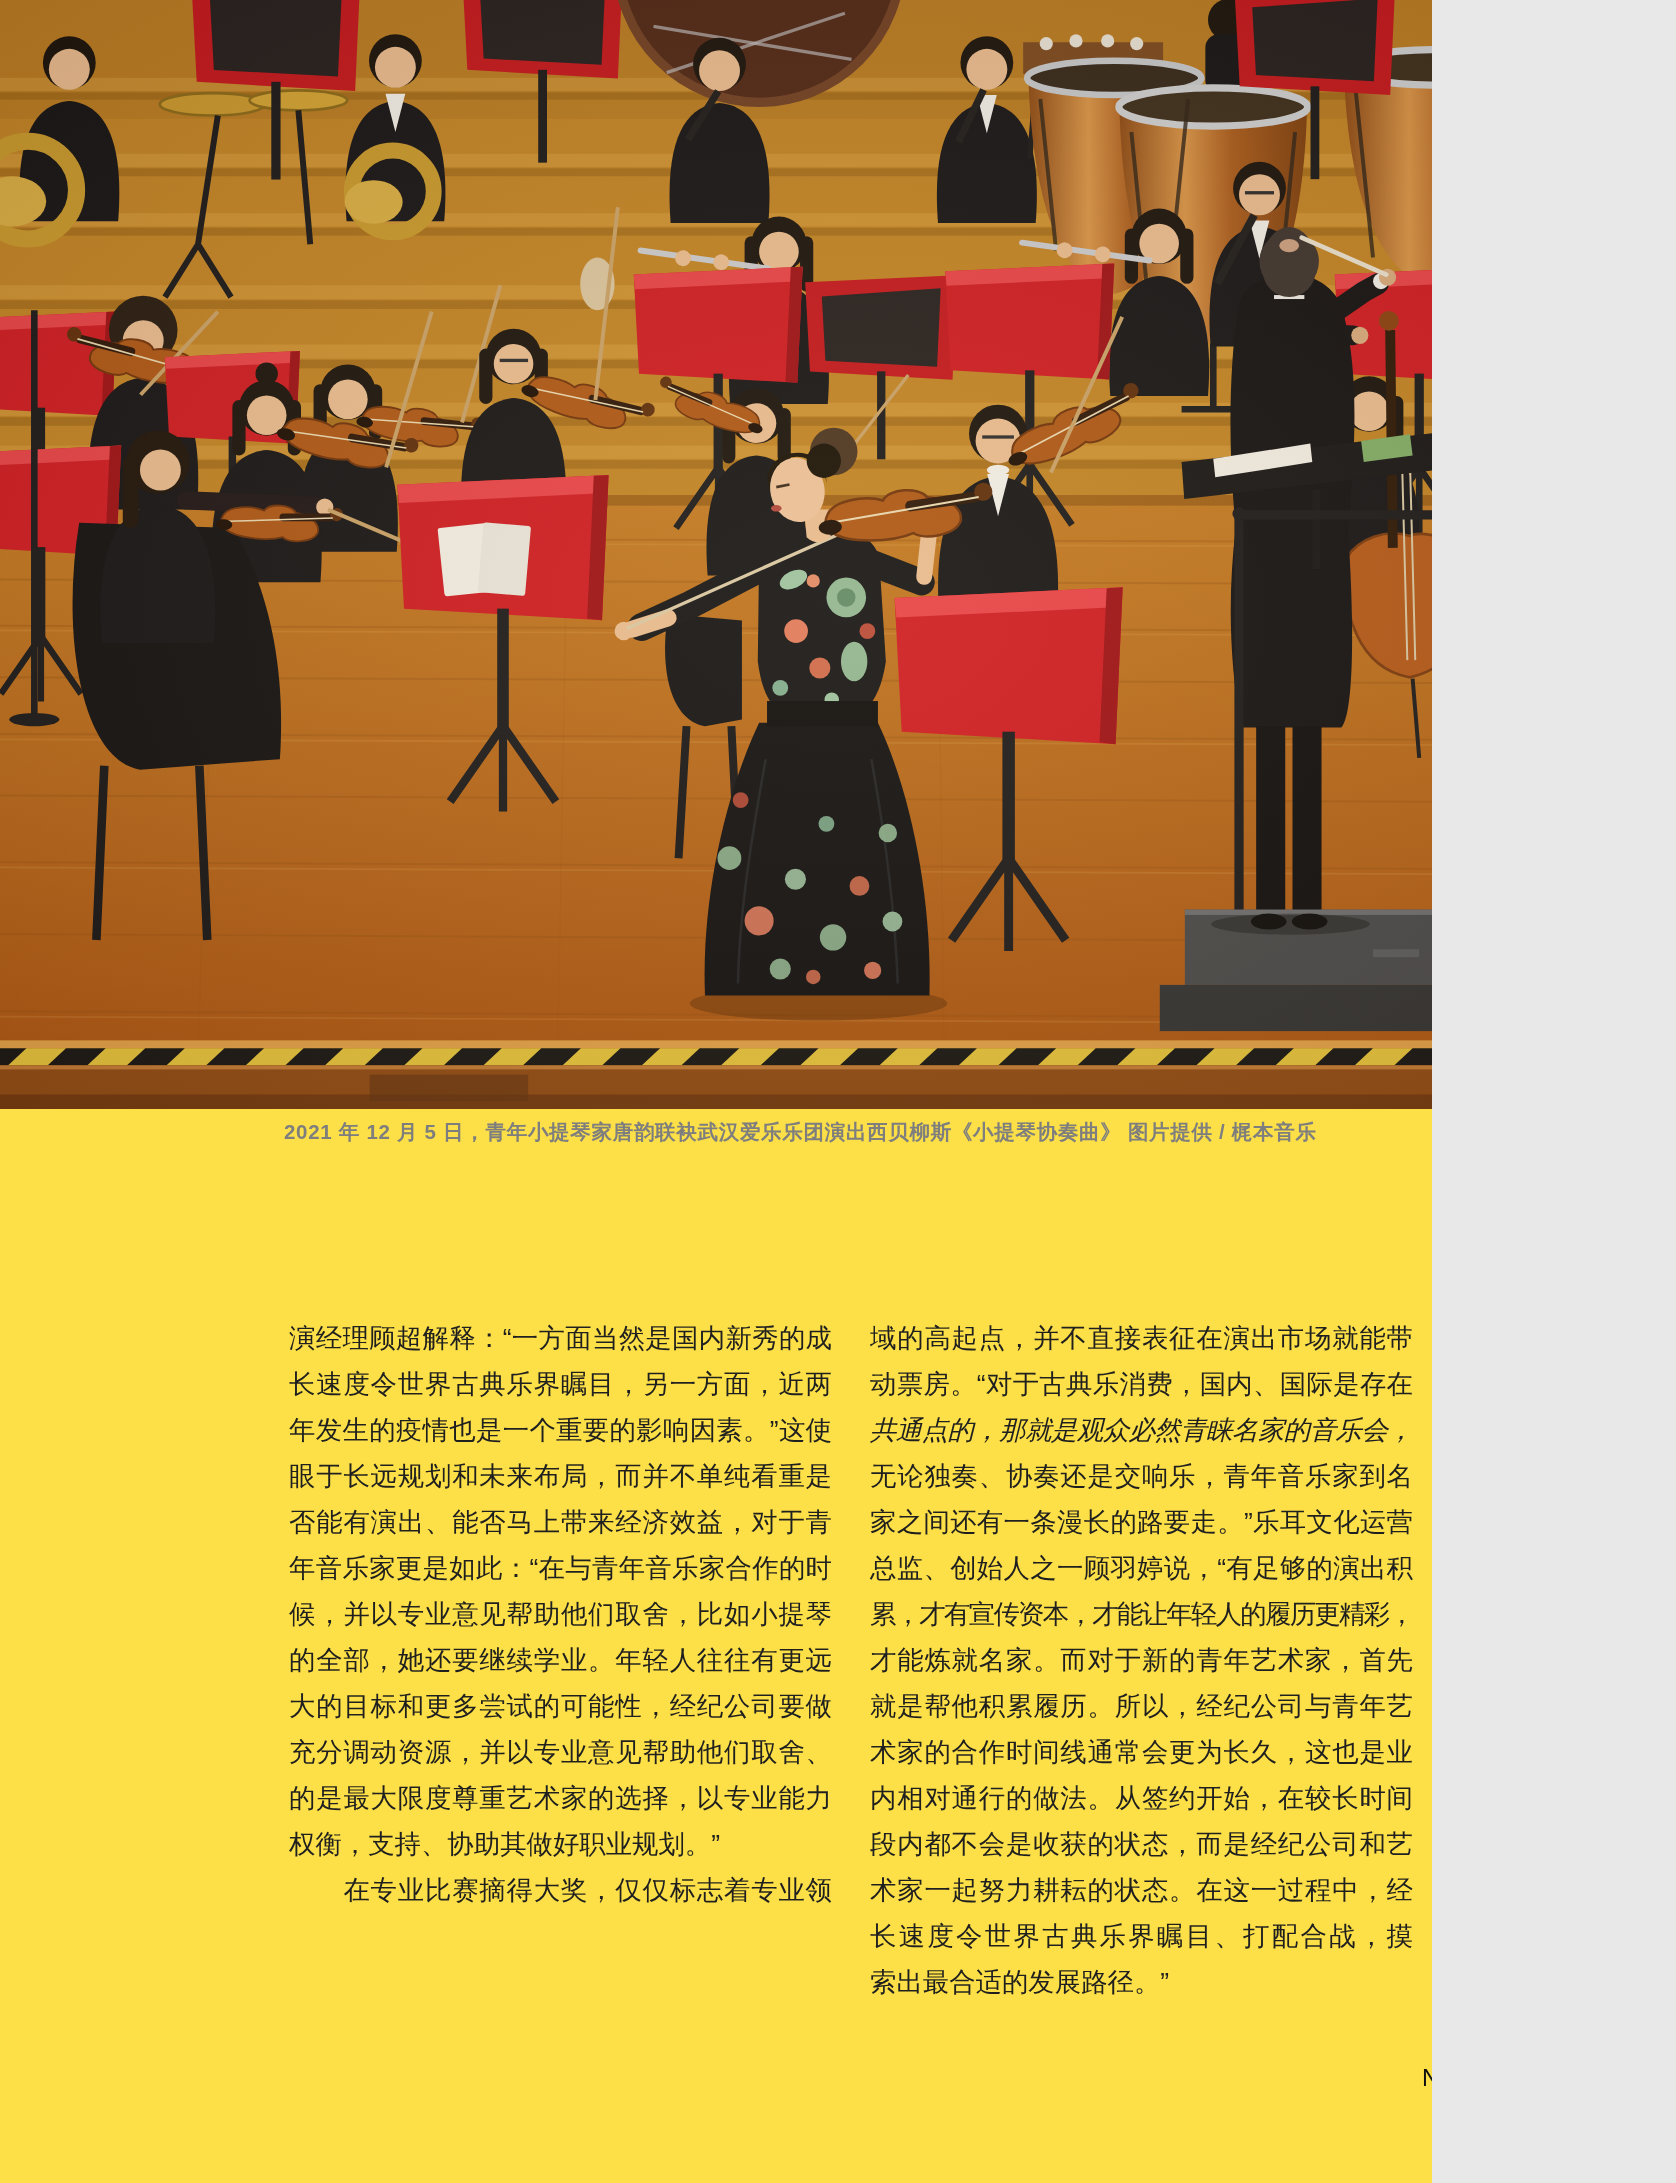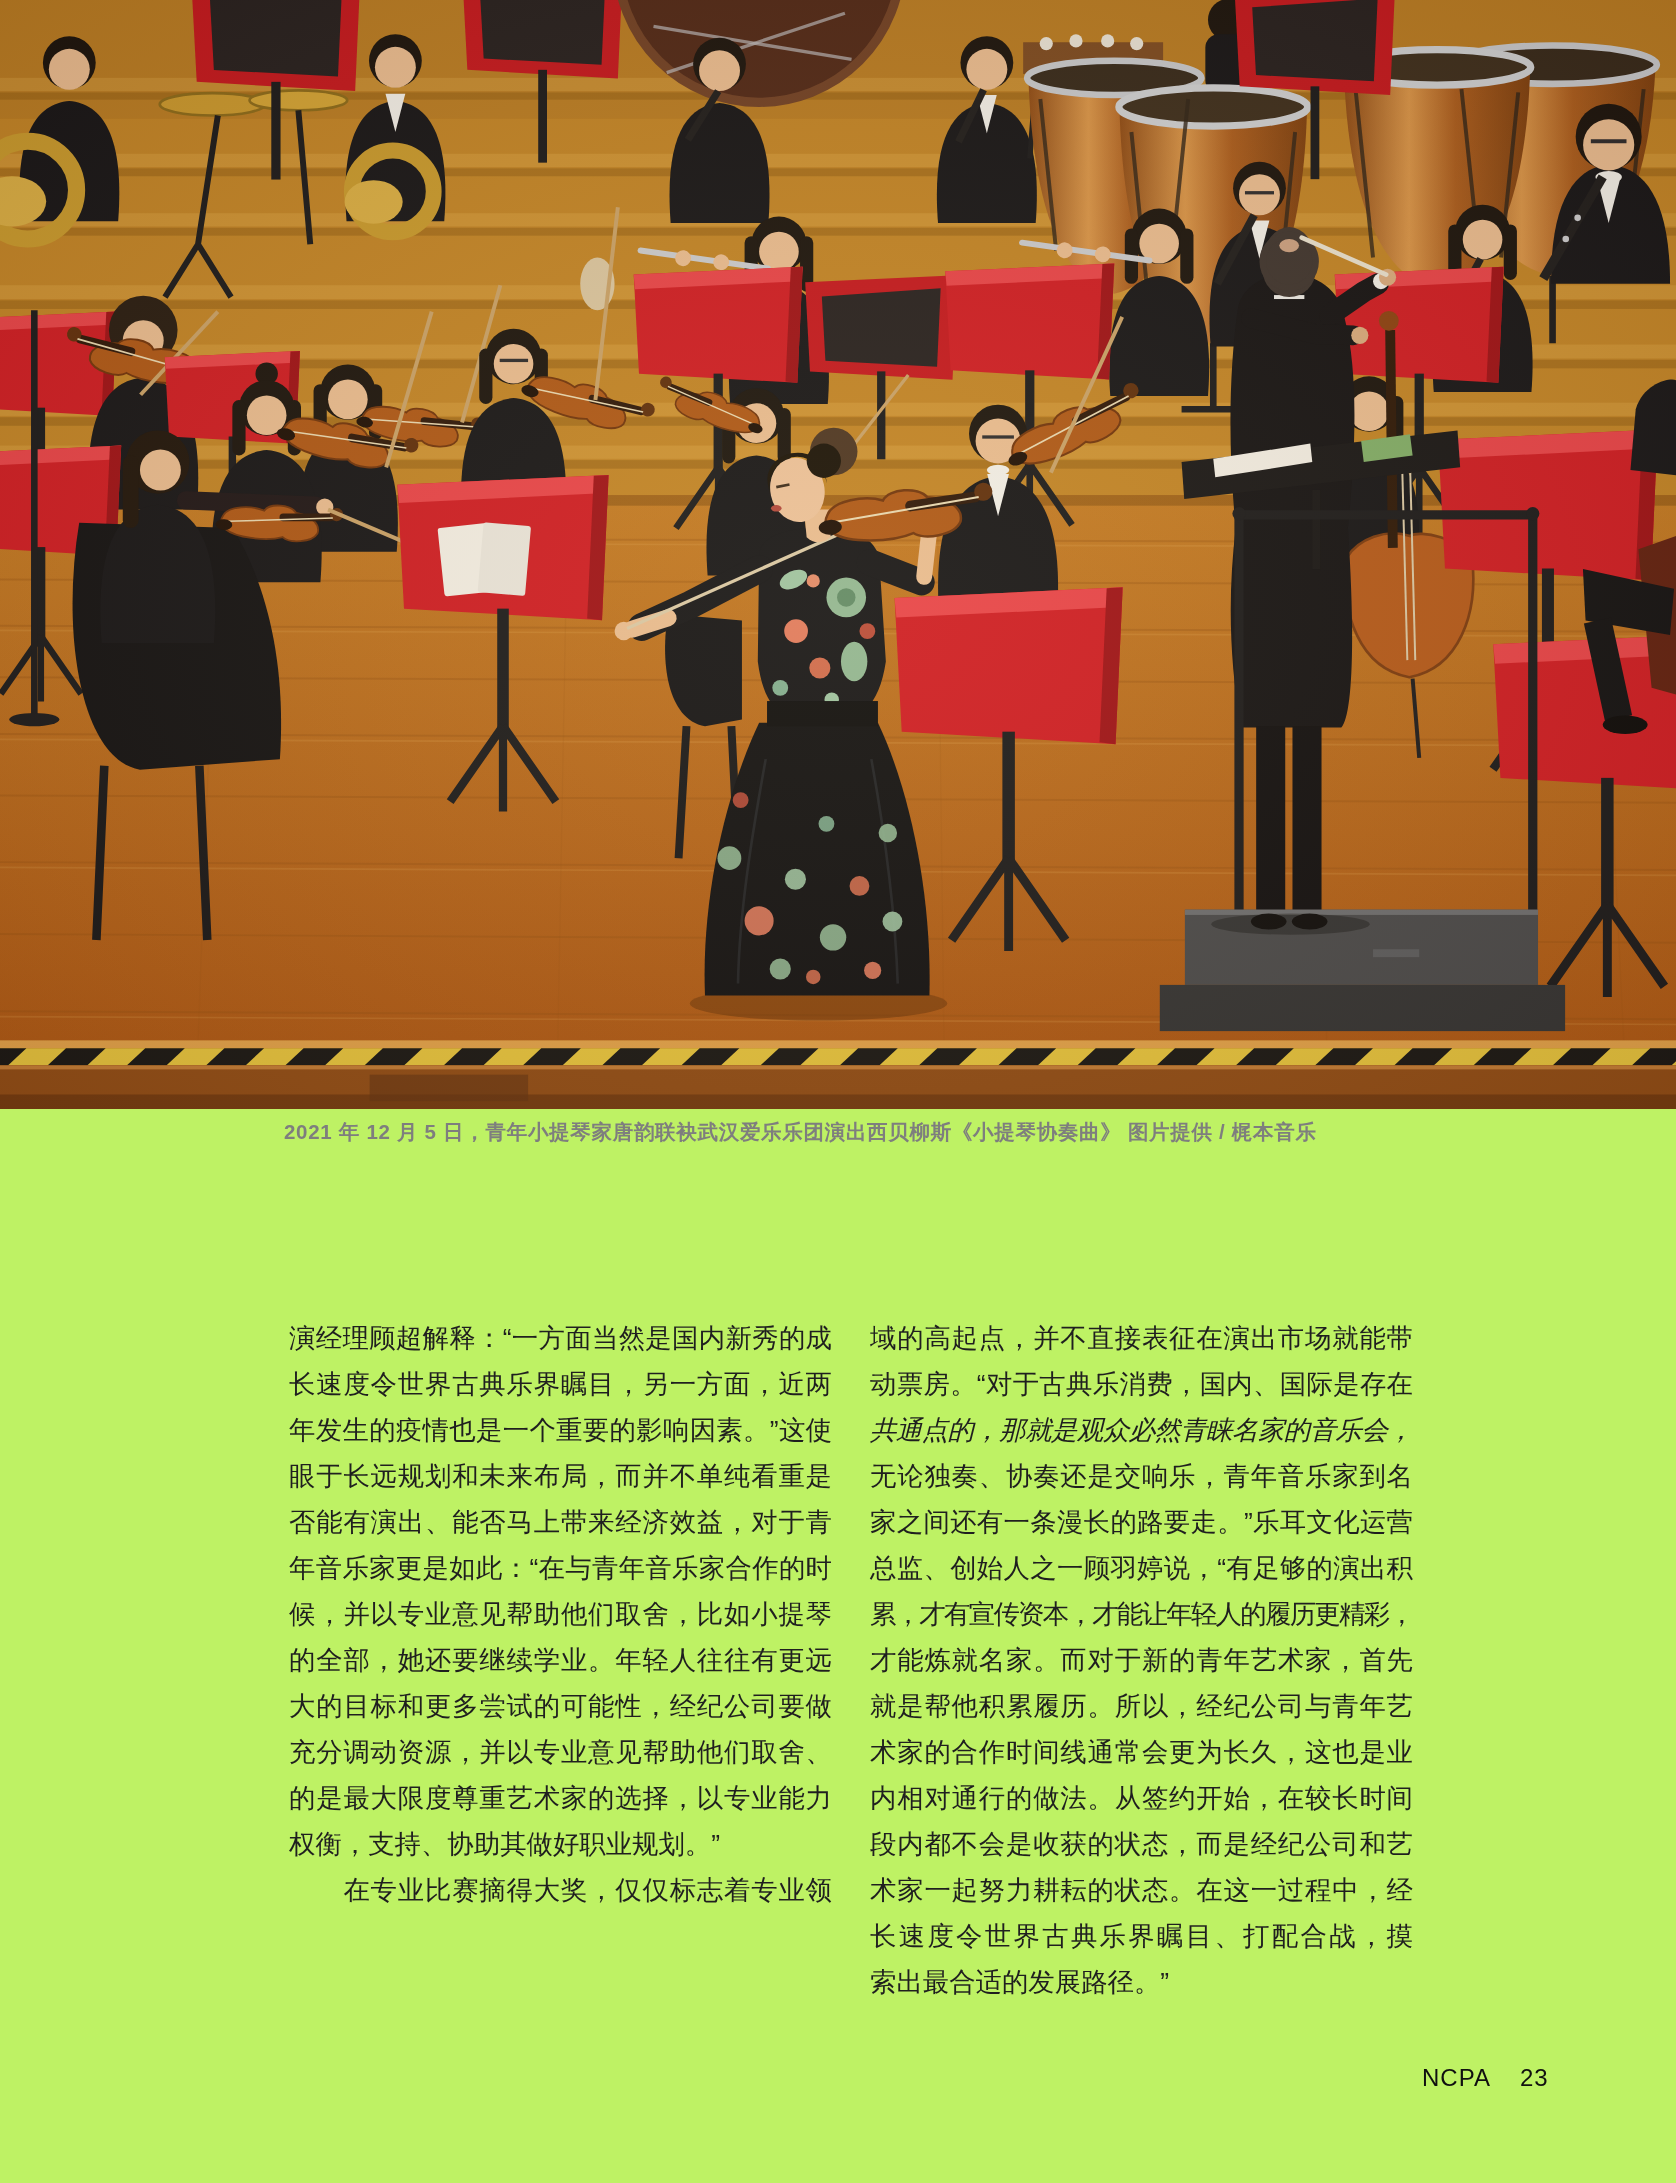--- a/index.html
+++ b/index.html
@@ -1,16 +1,16 @@
 <!DOCTYPE html>
 <html style="font-size:10.6px"><head>
 <meta charset="utf-8">
 <style>
   html,body{margin:0;padding:0;background:#e8e8e8;}
-  .page{position:relative;width:1676px;height:2183px;background:#bef264;overflow:hidden;
+  .page{position:relative;width:1432px;height:2183px;background:#fde047;overflow:hidden;
         font-family:"Liberation Sans","DejaVu Sans",sans-serif;}
   .photo{position:absolute;left:0;top:0;width:1676px;height:1109px;overflow:hidden;background:#c18427;}
   .photo svg{display:block;width:100%;height:100%;}
   .caption{position:absolute;left:284px;top:1119px;width:1294px;height:26.4px;
            font-size:20.5px;line-height:26.4px;font-weight:700;color:#7e7e7e;letter-spacing:0.7px;white-space:nowrap;}
   .col{position:absolute;top:1315px;width:543px;color:#1f1f1f;font-size:26.4px;}
   .col-left{left:289px;}
   .col-right{left:870px;}
   .line{height:46px;line-height:46px;white-space:nowrap;text-align:justify;text-align-last:justify;
         text-justify:inter-character;overflow:visible;}

